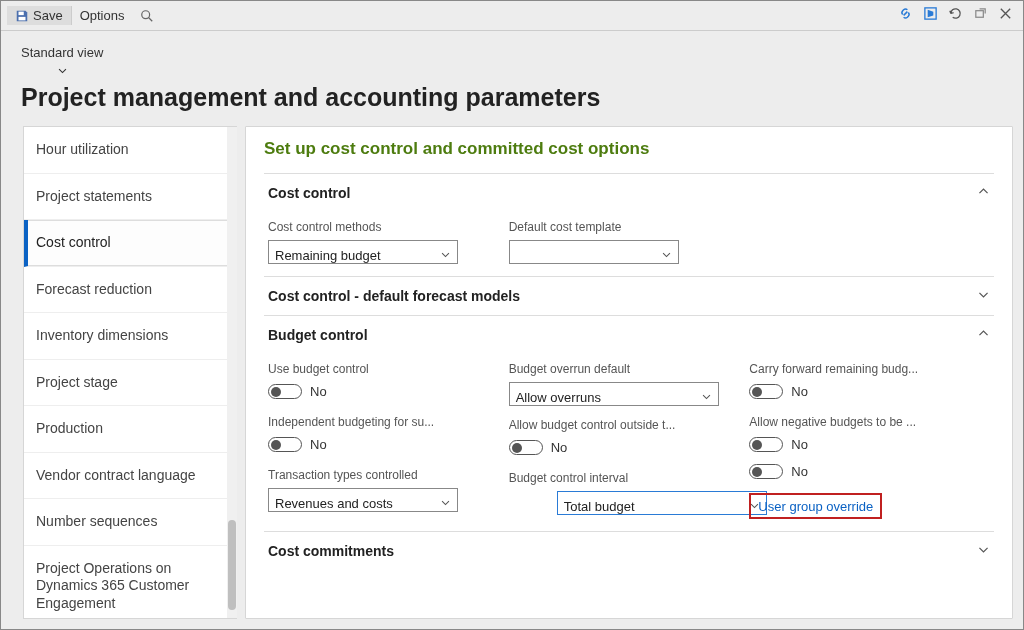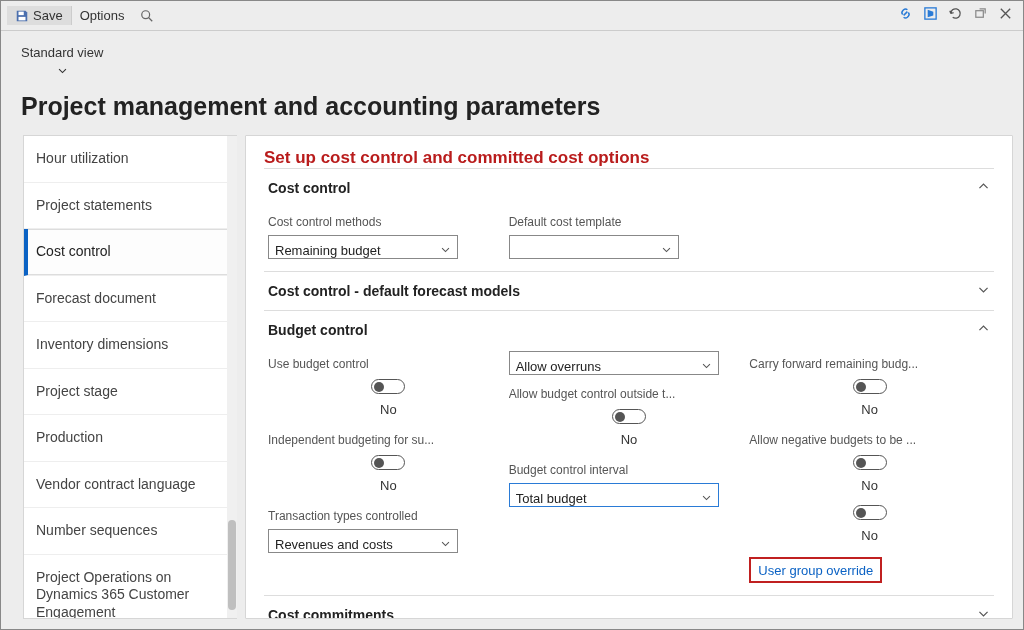--- a/index.html
+++ b/index.html
@@ -6,41 +6,41 @@
   body { background: #f5f5f5; width: 1024px; height: 630px; overflow: hidden; position: relative; }
   .app { border: 1px solid #888; width: 1024px; height: 630px; display: flex; flex-direction: column; background: #ededed; }
   .toolbar { display: flex; align-items: center; height: 30px; background: #ededed; border-bottom: 1px solid #ccc; padding: 0 6px; gap: 0; }
   .tb-btn { display: flex; align-items: center; gap: 4px; padding: 2px 8px; font-size: 13px; color: #333; cursor: pointer; }
   .tb-btn.save { background: #ddd; border-right: 1px solid #ccc; }
   .tb-icon svg { width: 14px; height: 14px; display: block; }
   .tb-right { margin-left: auto; display: flex; gap: 10px; align-items: center; padding-right: 4px; }
   .tb-right svg { width: 15px; height: 15px; }
   .title-area { padding: 12px 18px 8px 20px; }
   .view-switch { font-size: 13px; color: #333; display: inline-flex; align-items: center; gap: 4px; cursor: pointer; flex-direction: column; }
-  .page-title { font-size: 25px; font-weight: 600; color: #222; margin-top: 13px; }
+  .page-title { font-size: 25px; font-weight: 600; color: #222; margin-top: 4px; }
   .body { flex: 1; display: flex; min-height: 0; padding: 6px 10px 10px 22px; gap: 8px; }
   .sidebar { width: 214px; background: #fff; border-left: 1px solid #d6d6d6; border-top: 1px solid #d6d6d6; border-bottom: 1px solid #d6d6d6; position: relative; overflow: hidden; }
   .s-scroll { position: absolute; right: 0; top: 0; bottom: 0; width: 10px; background: #f0f0f0; }
   .s-thumb { position: absolute; right: 1px; bottom: 8px; width: 8px; height: 90px; background: #bfbfbf; border-radius: 4px; }
   .s-arrow-up { position: absolute; right: 1px; top: 2px; font-size: 9px; color: #555; }
   .s-item { padding: 14px 12px; font-size: 14px; color: #444; cursor: pointer; border-bottom: 1px solid #eee; line-height: 1.25; }
   .s-item.selected { border-left: 4px solid #0b62c4; padding-left: 8px; background: #fdfdfd; color: #222; box-shadow: inset 0 -1px #ddd, inset 0 1px #ddd; }
   .main { flex: 1; background: #fff; border: 1px solid #d6d6d6; border-radius: 1px; padding: 12px 18px 8px 18px; overflow: hidden; display: flex; flex-direction: column; }
-  .main-title { font-size: 17px; font-weight: 600; color: #b91c1c; margin-bottom: 0; }
+  .main-title { font-size: 17px; font-weight: 600; color: #4d7c0f; margin-bottom: 14px; }
   .section-header { display: flex; align-items: center; justify-content: space-between; border-top: 1px solid #ddd; padding: 10px 4px; cursor: pointer; }
   .section-header:first-of-type { border-top: none; }
   .section-title { font-size: 14px; font-weight: 600; color: #222; }
   .chev svg { width: 13px; height: 13px; }
   .section-body { padding: 2px 4px 12px 4px; display: flex; }
   .col { flex: 1; display: flex; flex-direction: column; gap: 6px; }
   .sc-field-lbl { font-size: 12px; color: #555; margin-top: 6px; white-space: nowrap; overflow: hidden; text-overflow: ellipsis; }
   .select { border: 1px solid #888; height: 24px; width: 100%; max-width: 190px; display: flex; align-items: flex-end; justify-content: space-between; padding: 0 6px; font-size: 13px; color: #222; background: #fff; cursor: pointer; }
-  .select.hl { border-color: #2a7bd6; }
+  .select.hl { border-color: #2a7bd6; margin-left: 48px; }
   .select .dd svg { width: 11px; height: 11px; }
-  .toggle-row { display: flex; align-items: center; gap: 8px; margin: 2px 0 4px 0; flex-direction: column; }
+  .toggle-row { display: flex; align-items: center; gap: 8px; margin: 2px 0 4px 0; }
   .toggle { width: 34px; height: 15px; border: 1px solid #555; border-radius: 8px; position: relative; background: #fff; cursor: pointer; }
   .knob { width: 10px; height: 10px; background: #555; border-radius: 50%; position: absolute; top: 1.5px; left: 2px; }
   .toggle-val { font-size: 13px; color: #333; }
   .link { color: #0b62c4; font-size: 13px; cursor: pointer; display: inline-block; padding: 1px 3px; }
   .link-highlight { border: 2px solid #c02020; padding: 2px 4px; display: inline-block; }
 </style>
 </head>
 <body>
 
 <div class="app">
@@ -98,21 +98,21 @@
     <div class="page-title">Project management and accounting parameters</div>
   </div>
 
   <div class="body">
 
     <div class="sidebar">
       <div class="s-arrow-up">▲</div>
       <div class="s-item">Hour utilization</div>
       <div class="s-item">Project statements</div>
       <div class="s-item selected">Cost control</div>
-      <div class="s-item">Forecast document</div>
+      <div class="s-item">Forecast reduction</div>
       <div class="s-item">Inventory dimensions</div>
       <div class="s-item">Project stage</div>
       <div class="s-item">Production</div>
       <div class="s-item">Vendor contract language</div>
       <div class="s-item">Number sequences</div>
       <div class="s-item">Project Operations on Dynamics 365 Customer Engagement</div>
       <div class="s-scroll">
           <div class="s-thumb"></div>
         </div>
     </div>
@@ -179,20 +179,21 @@
             </div>
           <div class="sc-field-lbl">Transaction types controlled</div>
           <div class="select">
             <span>Revenues and costs</span>
             <span class="dd"><svg viewBox="0 0 16 16">
                   <path fill="none" stroke="#555" stroke-width="1.5" d="M3 6l5 5 5-5"></path>
                 </svg></span>
           </div>
         </div>
         <div class="col">
+          <div class="sc-field-lbl">Budget overrun default</div>
           <div class="select" style="max-width:210px">
             <span>Allow overruns</span>
             <span class="dd"><svg viewBox="0 0 16 16">
                   <path fill="none" stroke="#555" stroke-width="1.5" d="M3 6l5 5 5-5"></path>
                 </svg></span>
           </div>
           <div class="sc-field-lbl">Allow budget control outside t...</div>
           <div class="toggle-row">
               <div class="toggle">
                 <div class="knob"></div>

